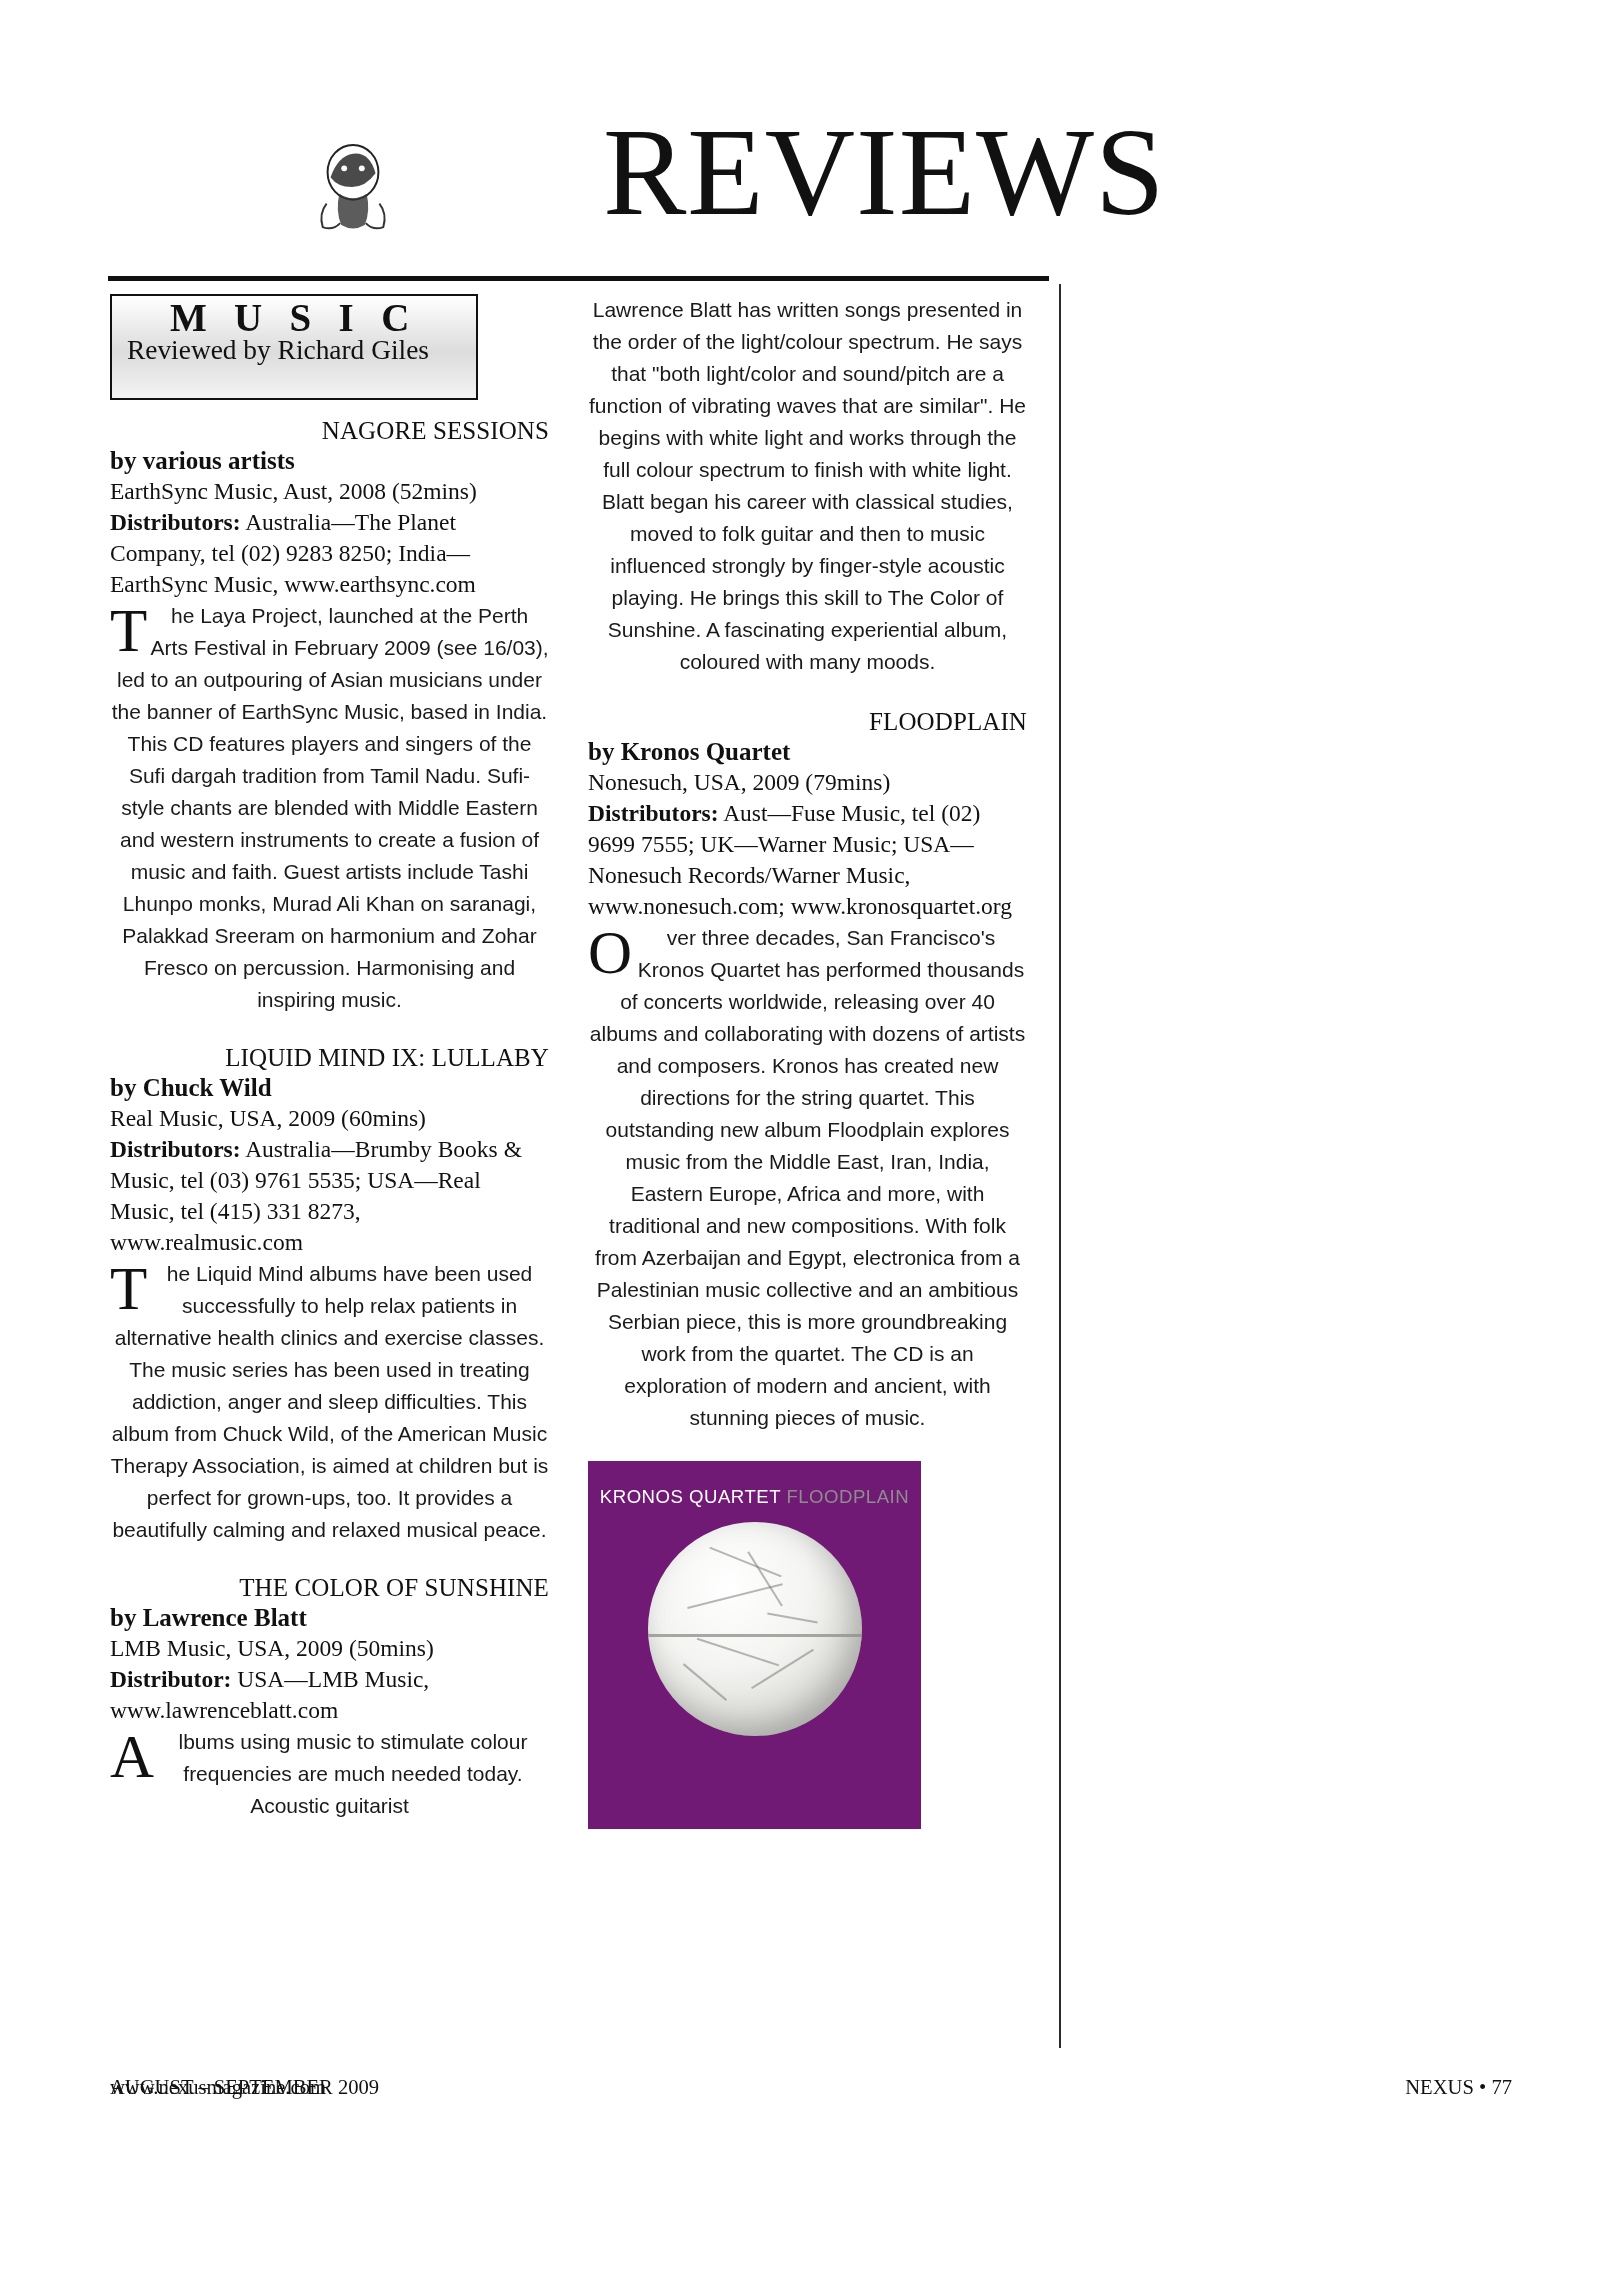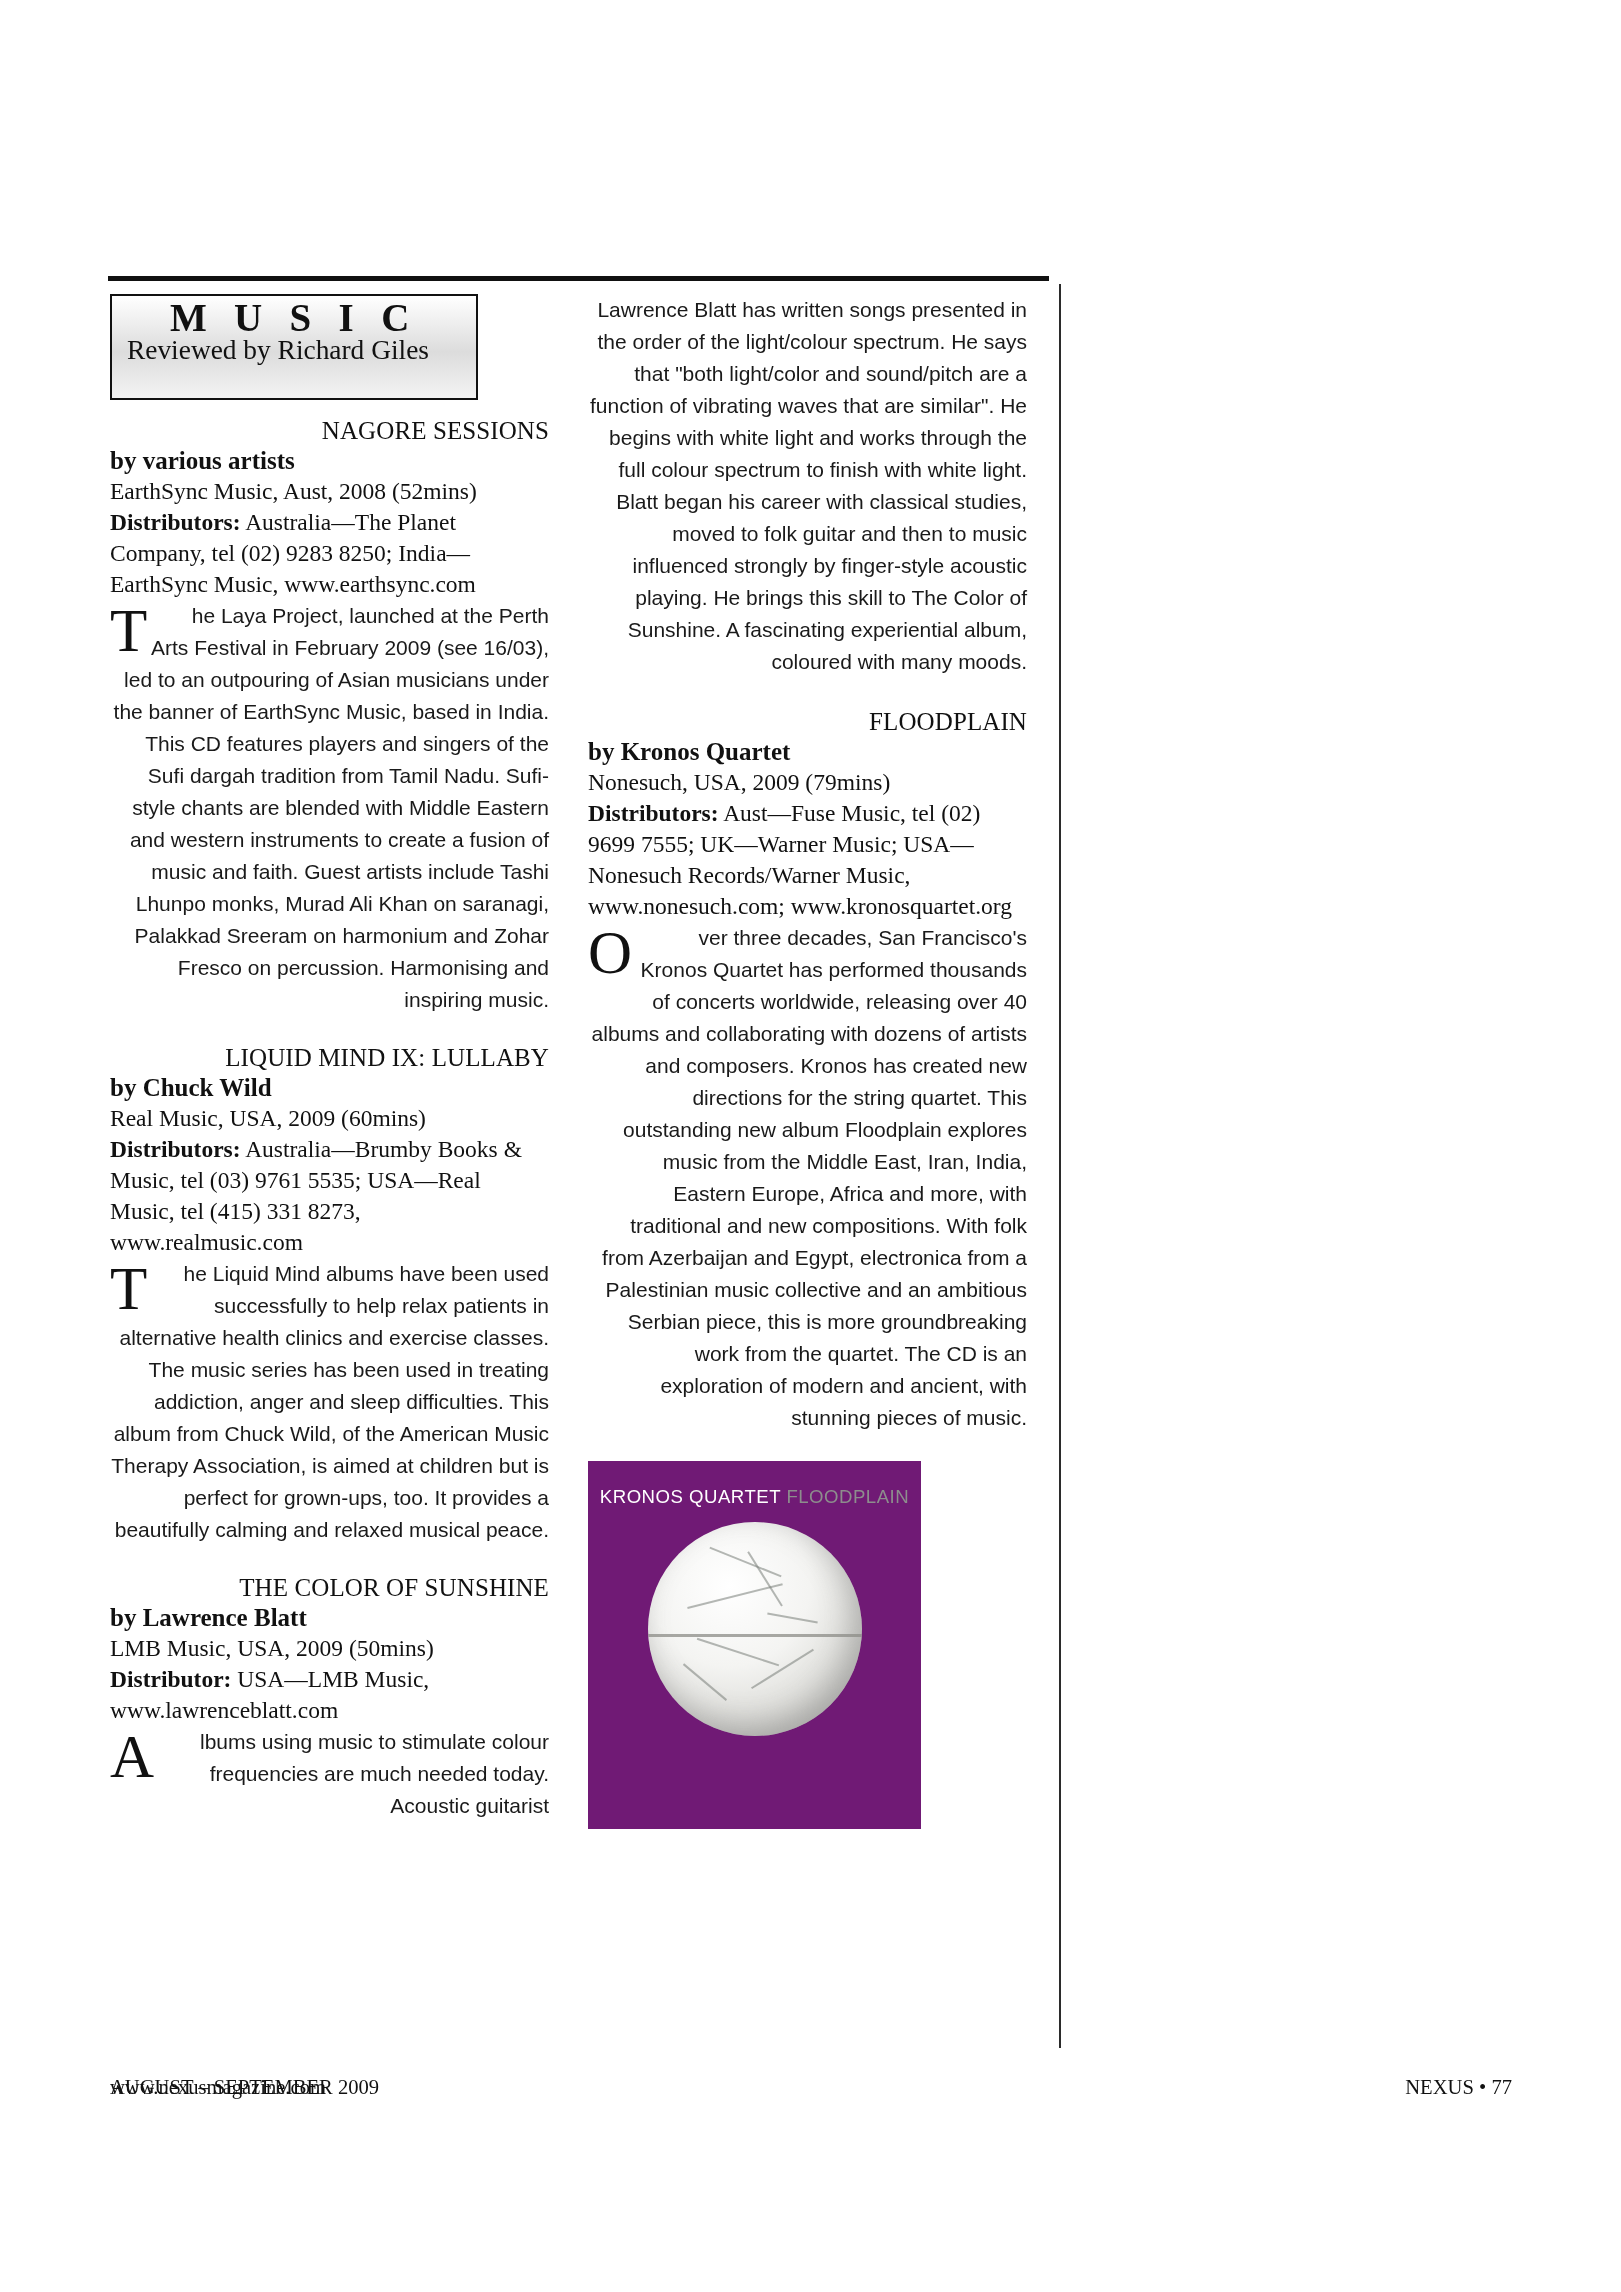--- a/index.html
+++ b/index.html
@@ -127,21 +127,21 @@
     font-size: 23.5px;
     line-height: 31px;
     color: #111;
   }
   .rev-meta b { font-weight: bold; }
   .rev-body {
     font-family: "Liberation Sans", sans-serif;
     font-size: 21px;
     line-height: 32px;
     color: #1a1a1a;
-    text-align: right;
+    text-align: center;
   }
   .dropcap-para { position: relative; }
   .dropcap {
     float: left;
     font-family: "Liberation Serif", serif;
     font-size: 61px;
     line-height: 49px;
     padding-right: 2.9px;
     padding-top: 5.9px;
     color: #111;
@@ -211,20 +211,34 @@
   }
   .f-left { position: absolute; left: 0; top: 0; }
   .f-mid  { position: absolute; left: 0; top: 0; width: 100%; text-align: left; }
   .f-right{ position: absolute; right: 0; top: 0; }
 </style>
 </head>
 <body>
 
 <div class="page">
 
+  <div class="masthead">
+    <div class="mast-logo">
+      <svg width="88" height="103" viewBox="0 0 90 105">
+        <ellipse cx="45" cy="40" rx="26" ry="28" fill="none" stroke="#222" stroke-width="2"></ellipse>
+        <path d="M22 45 q8 -22 23 -24 q17 -2 23 20 q-10 14 -24 14 q-15 0 -22 -10 z" fill="#2a2a2a" opacity="0.85"></path>
+        <path d="M31 62 q14 9 28 0 q4 18 -2 32 q-12 7 -24 0 q-6 -14 -2 -32 z" fill="#333" opacity="0.8"></path>
+        <path d="M18 72 q-8 10 -4 24 q10 4 18 -4" fill="none" stroke="#333" stroke-width="2"></path>
+        <path d="M72 72 q8 10 4 24 q-10 4 -18 -4" fill="none" stroke="#333" stroke-width="2"></path>
+        <circle cx="36" cy="36" r="3" fill="#fff"></circle>
+        <circle cx="54" cy="36" r="3" fill="#fff"></circle>
+      </svg>
+    </div>
+    <div class="mast-title">REVIEWS</div>
+  </div>
   <div class="rule-top"></div>
 
   <div class="col-divider"></div>
 
   <div class="col col-left">
 
     <div class="music-box">
       <div class="music-word">M U S I C</div>
       <div class="music-by">Reviewed by Richard Giles</div>
     </div>

